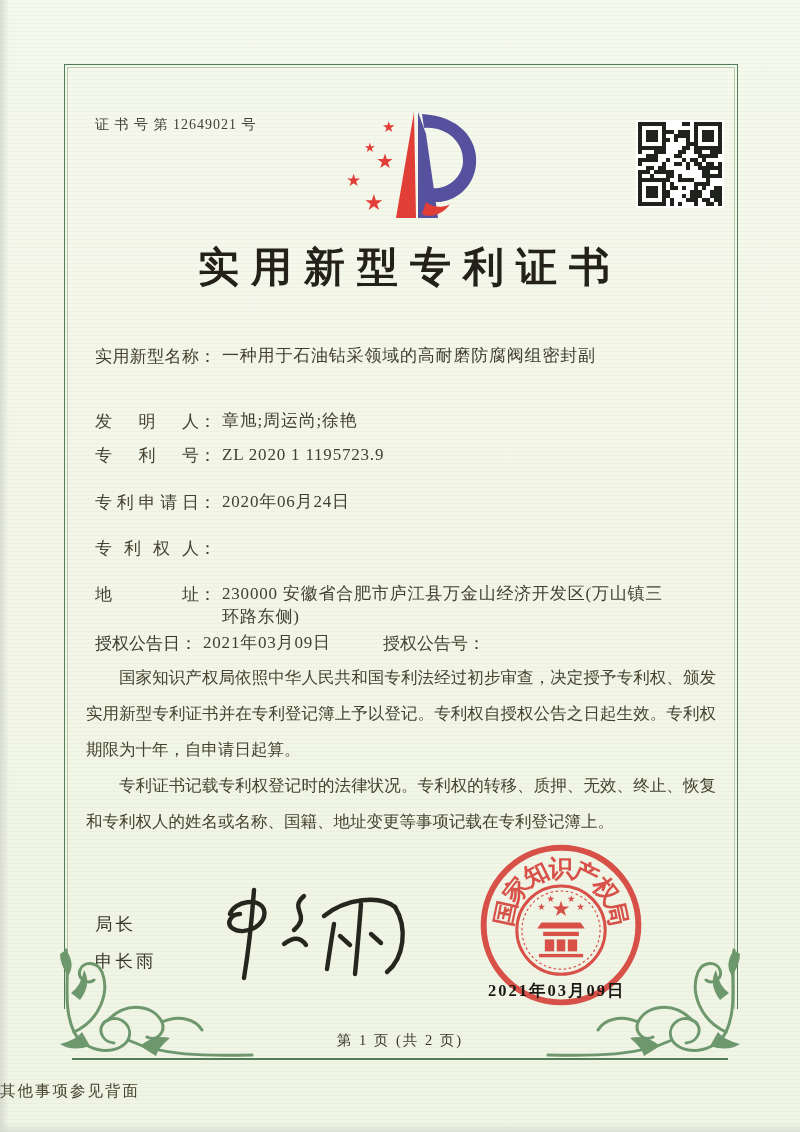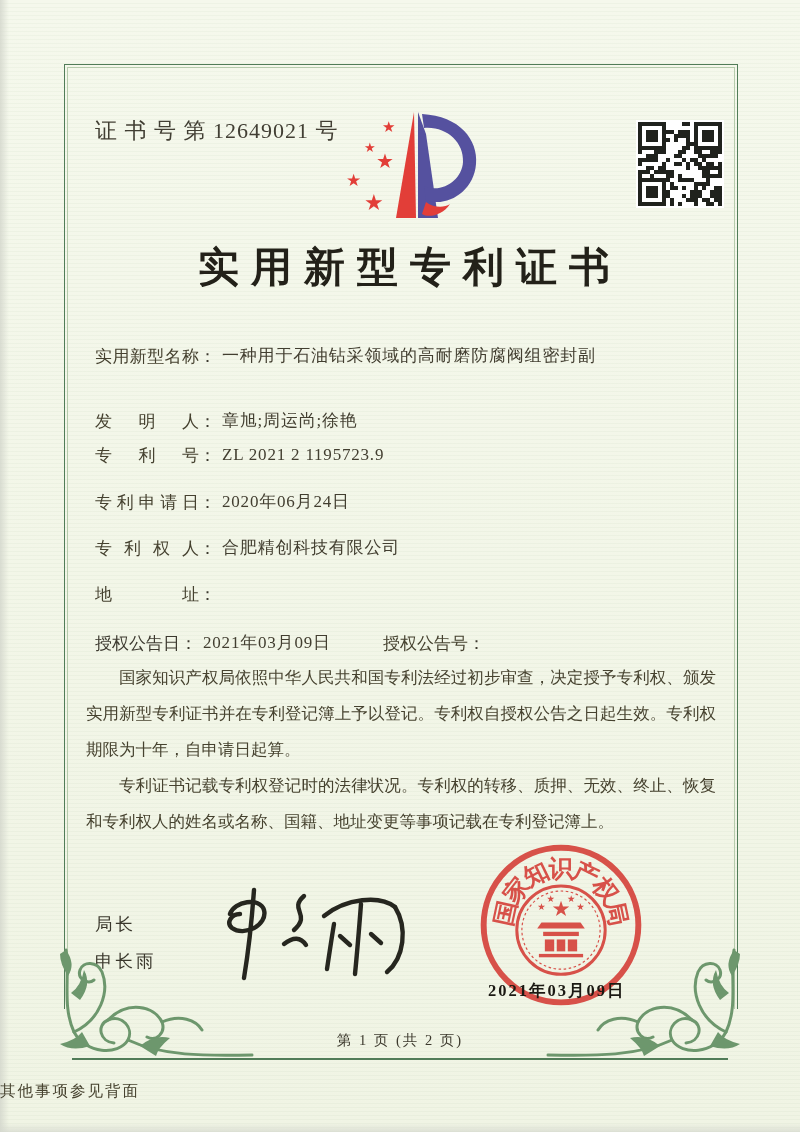--- a/index.html
+++ b/index.html
@@ -17,21 +17,21 @@
   
   .frame-outer{position:absolute;left:64px;top:64px;width:672px;height:944px;
     border-top:1.6px solid #517c58;border-left:1.6px solid #517c58;border-right:1.6px solid #517c58;}
   .frame-inner{position:absolute;left:2px;top:2px;right:2px;bottom:0;
     border-top:1px solid #b6cbac;border-left:1px solid #b6cbac;border-right:1px solid #b6cbac;}
   .bottom-rule{position:absolute;left:72px;top:1058px;width:656px;height:2px;background:#517c58;}
   .flourish{position:absolute;top:948px;width:210px;height:116px;z-index:3;}
   .flourish.left{left:44px;}
   .flourish.right{left:546px;transform:scaleX(-1);}
 
-  .cert-no{position:absolute;left:95px;top:116px;font-size:22px;color:#413e33;letter-spacing:1px;}
+  .cert-no{position:absolute;left:95px;top:116px;font-size:14px;color:#413e33;letter-spacing:1px;}
 
   .logo{position:absolute;left:330px;top:106px;width:152px;height:122px;}
   .qr{position:absolute;left:636px;top:120px;background:#fff;padding:2px;}
   .qr-modules{display:grid;grid-template-columns:repeat(21,4px);grid-auto-rows:4px;}
   .qr-modules b{display:block;}
   .qr-modules b.on{background:#20221d;}
 
   .title{position:absolute;left:0;top:236px;width:100%;margin:4px;text-align:center;
     font-size:41px;font-weight:700;letter-spacing:12px;padding-left:12px;box-sizing:border-box;color:#232119;}
 
@@ -574,35 +574,35 @@
       <span class="fvalue">一种用于石油钻采领域的高耐磨防腐阀组密封副</span>
     </div>
     <div class="frow r-inv">
       <span class="flabel">发明人</span>
       <span class="fcolon">：</span>
       <span class="fvalue">章旭;周运尚;徐艳</span>
     </div>
     <div class="frow r-pat">
       <span class="flabel">专利号</span>
       <span class="fcolon">：</span>
-      <span class="fvalue">ZL 2021 2 1195723.9</span>
+      <span class="fvalue">ZL 2020 1 1195723.9</span>
     </div>
     <div class="frow r-fil">
       <span class="flabel">专利申请日</span>
       <span class="fcolon">：</span>
       <span class="fvalue">2020年06月24日</span>
     </div>
     <div class="frow r-own">
       <span class="flabel">专利权人</span>
       <span class="fcolon">：</span>
-      <span class="fvalue">合肥精创科技有限公司</span>
     </div>
     <div class="frow r-adr">
       <span class="flabel">地址</span>
       <span class="fcolon">：</span>
+      <span class="fvalue" style="max-width:452px;">230000 安徽省合肥市庐江县万金山经济开发区(万山镇三环路东侧)</span>
     </div>
     <div class="frow r-grant">
       <span class="glabel">授权公告日</span>
       <span class="fcolon">：</span>
       <span class="fvalue">2021年03月09日</span>
       <span class="grant-no">
         <span class="glabel">授权公告号</span>
         <span class="fcolon">：</span>
       </span>
     </div>

